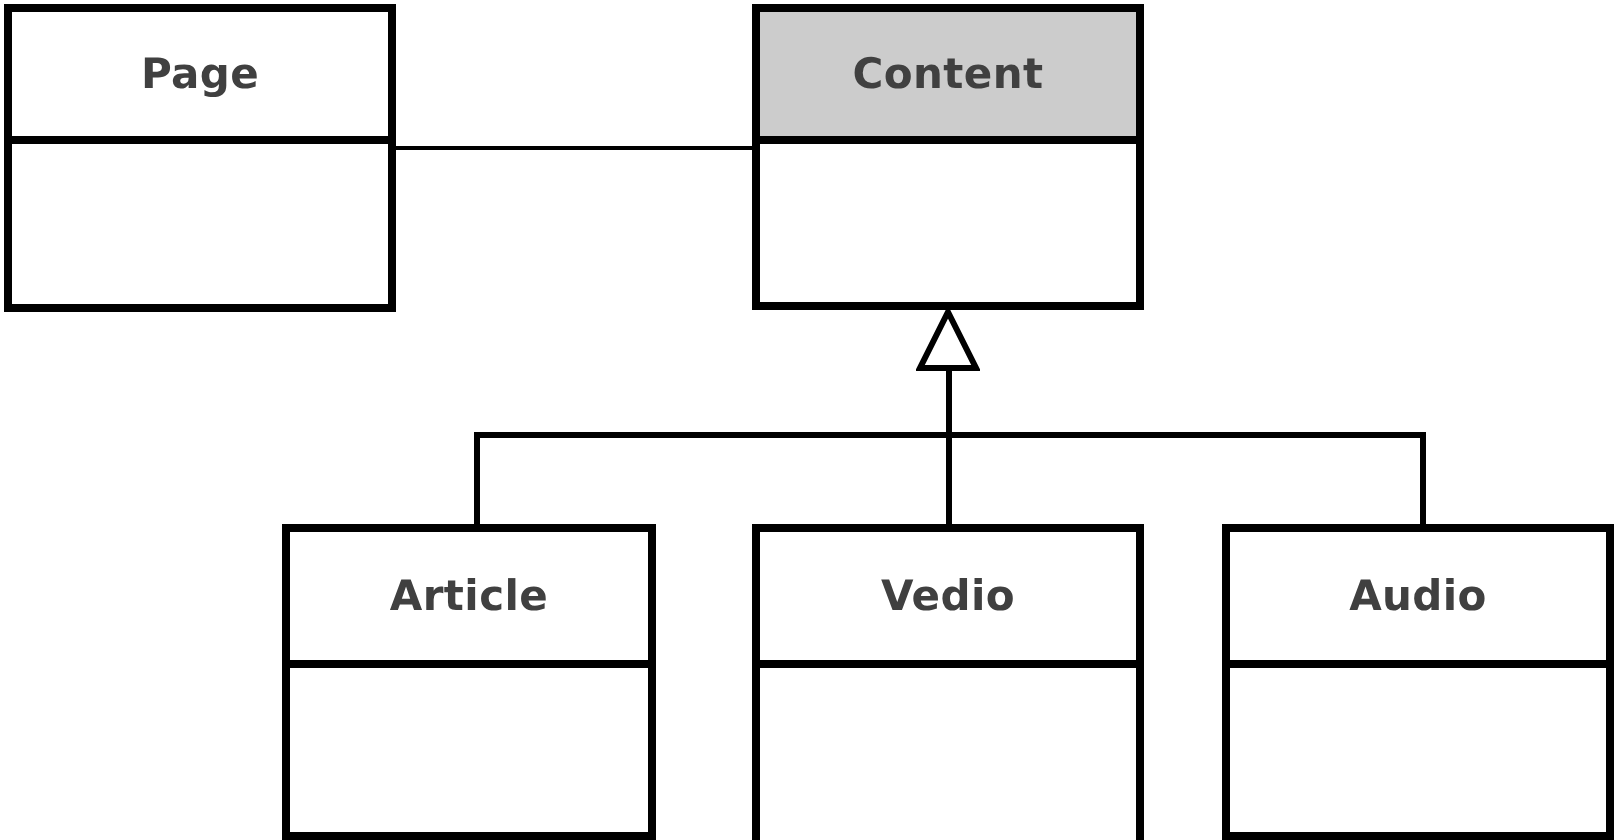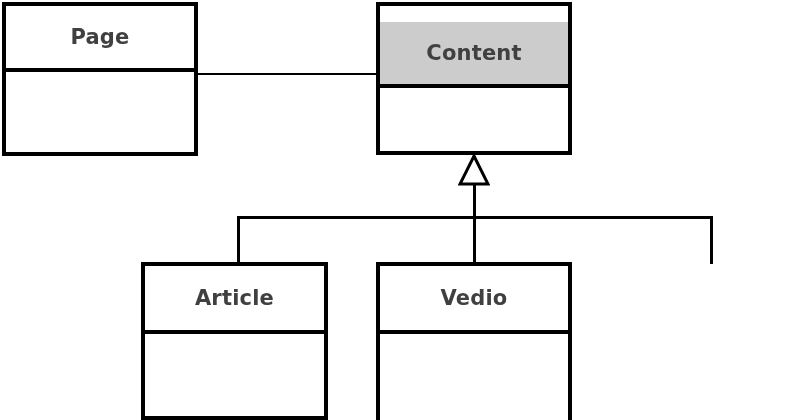--- a/index.html
+++ b/index.html
@@ -32,21 +32,20 @@
     box-sizing: border-box;
     display: flex;
     align-items: center;
     justify-content: center;
     background: #ffffff;
     border-bottom: 4px solid #000000;
     flex: none;
   }
   .uml-class-header.shaded {
     background: #cccccc;
-    margin-top: 16px;
   }
   .uml-class-name {
     font-family: "DejaVu Sans", "Liberation Sans", sans-serif;
     font-size: 21px;
     font-weight: 700;
     color: #404040;
     letter-spacing: 0.2px;
     line-height: 1;
     white-space: nowrap;
   }
@@ -113,14 +112,20 @@
     <div class="uml-class-attributes"></div>
   </div>
 
   <div class="uml-class" style="left:376px; top:262px; width:196px; height:192px;">
     <div class="uml-class-header" style="height:68px;">
       <span class="uml-class-name">Vedio</span>
     </div>
     <div class="uml-class-attributes"></div>
   </div>
 
+  <div class="uml-class" style="left:611px; top:262px; width:196px; height:158px;">
+    <div class="uml-class-header" style="height:68px;">
+      <span class="uml-class-name">Audio</span>
+    </div>
+    <div class="uml-class-attributes"></div>
+  </div>
 
 </div>
 
 </body></html>

